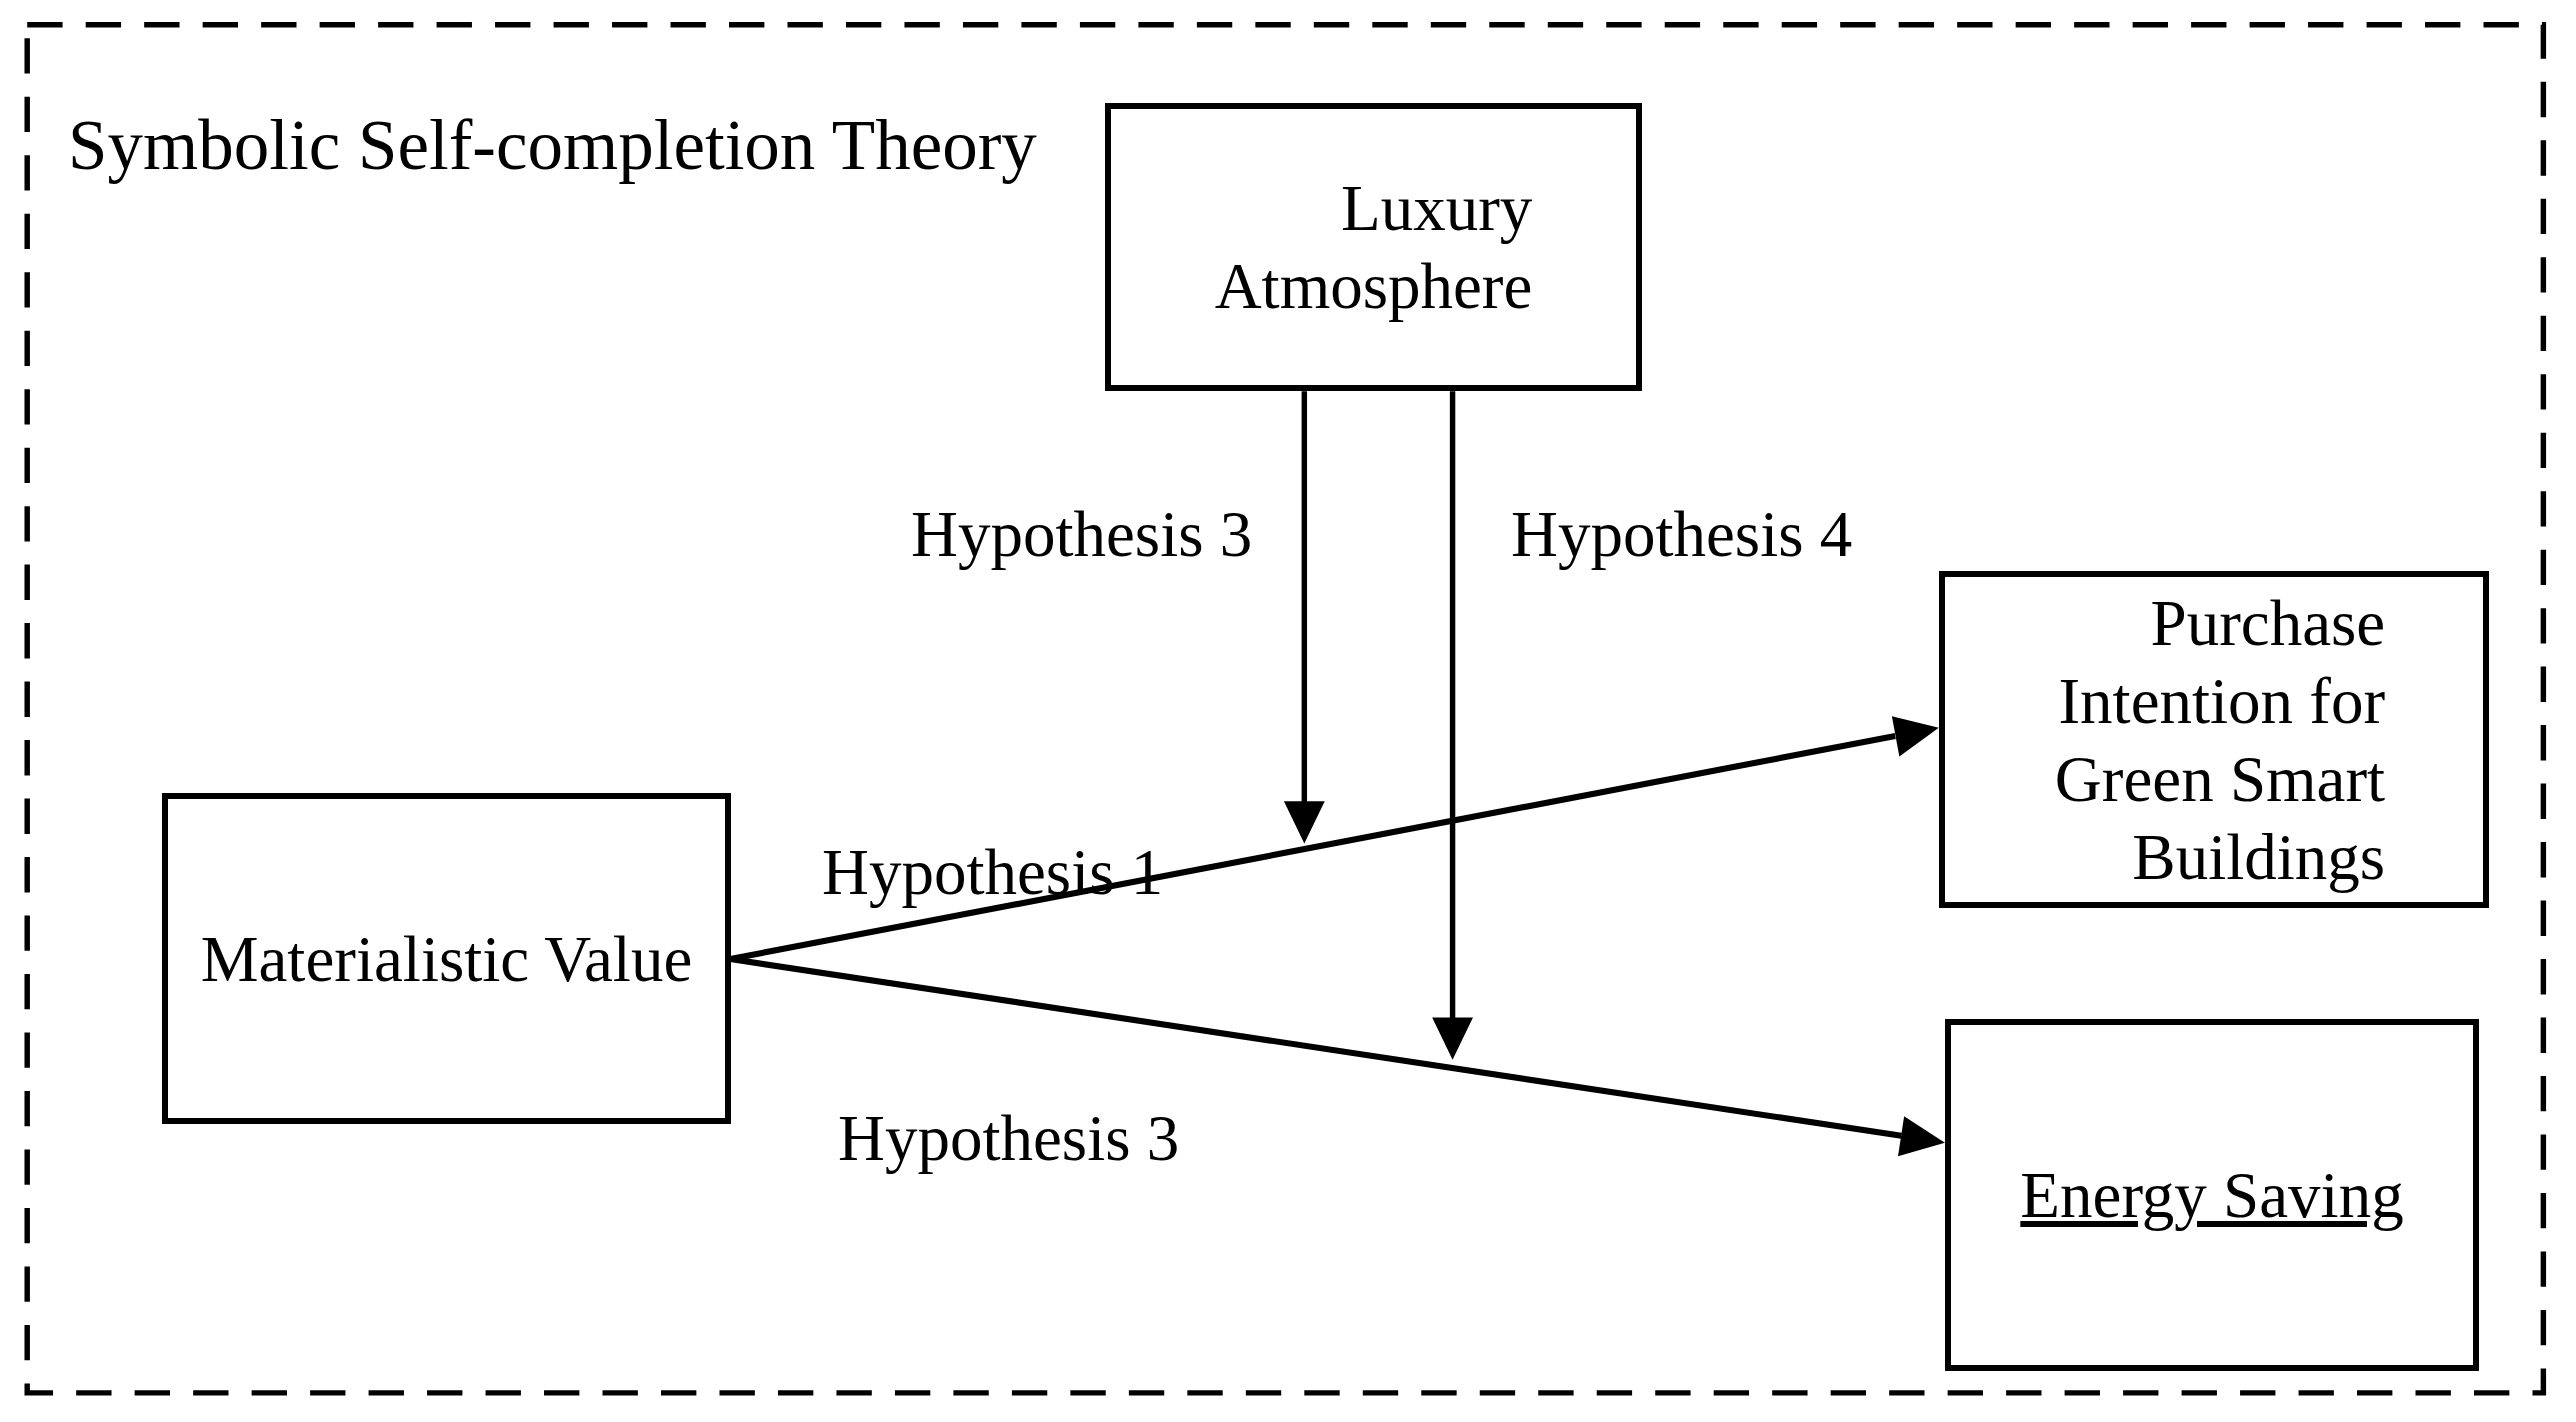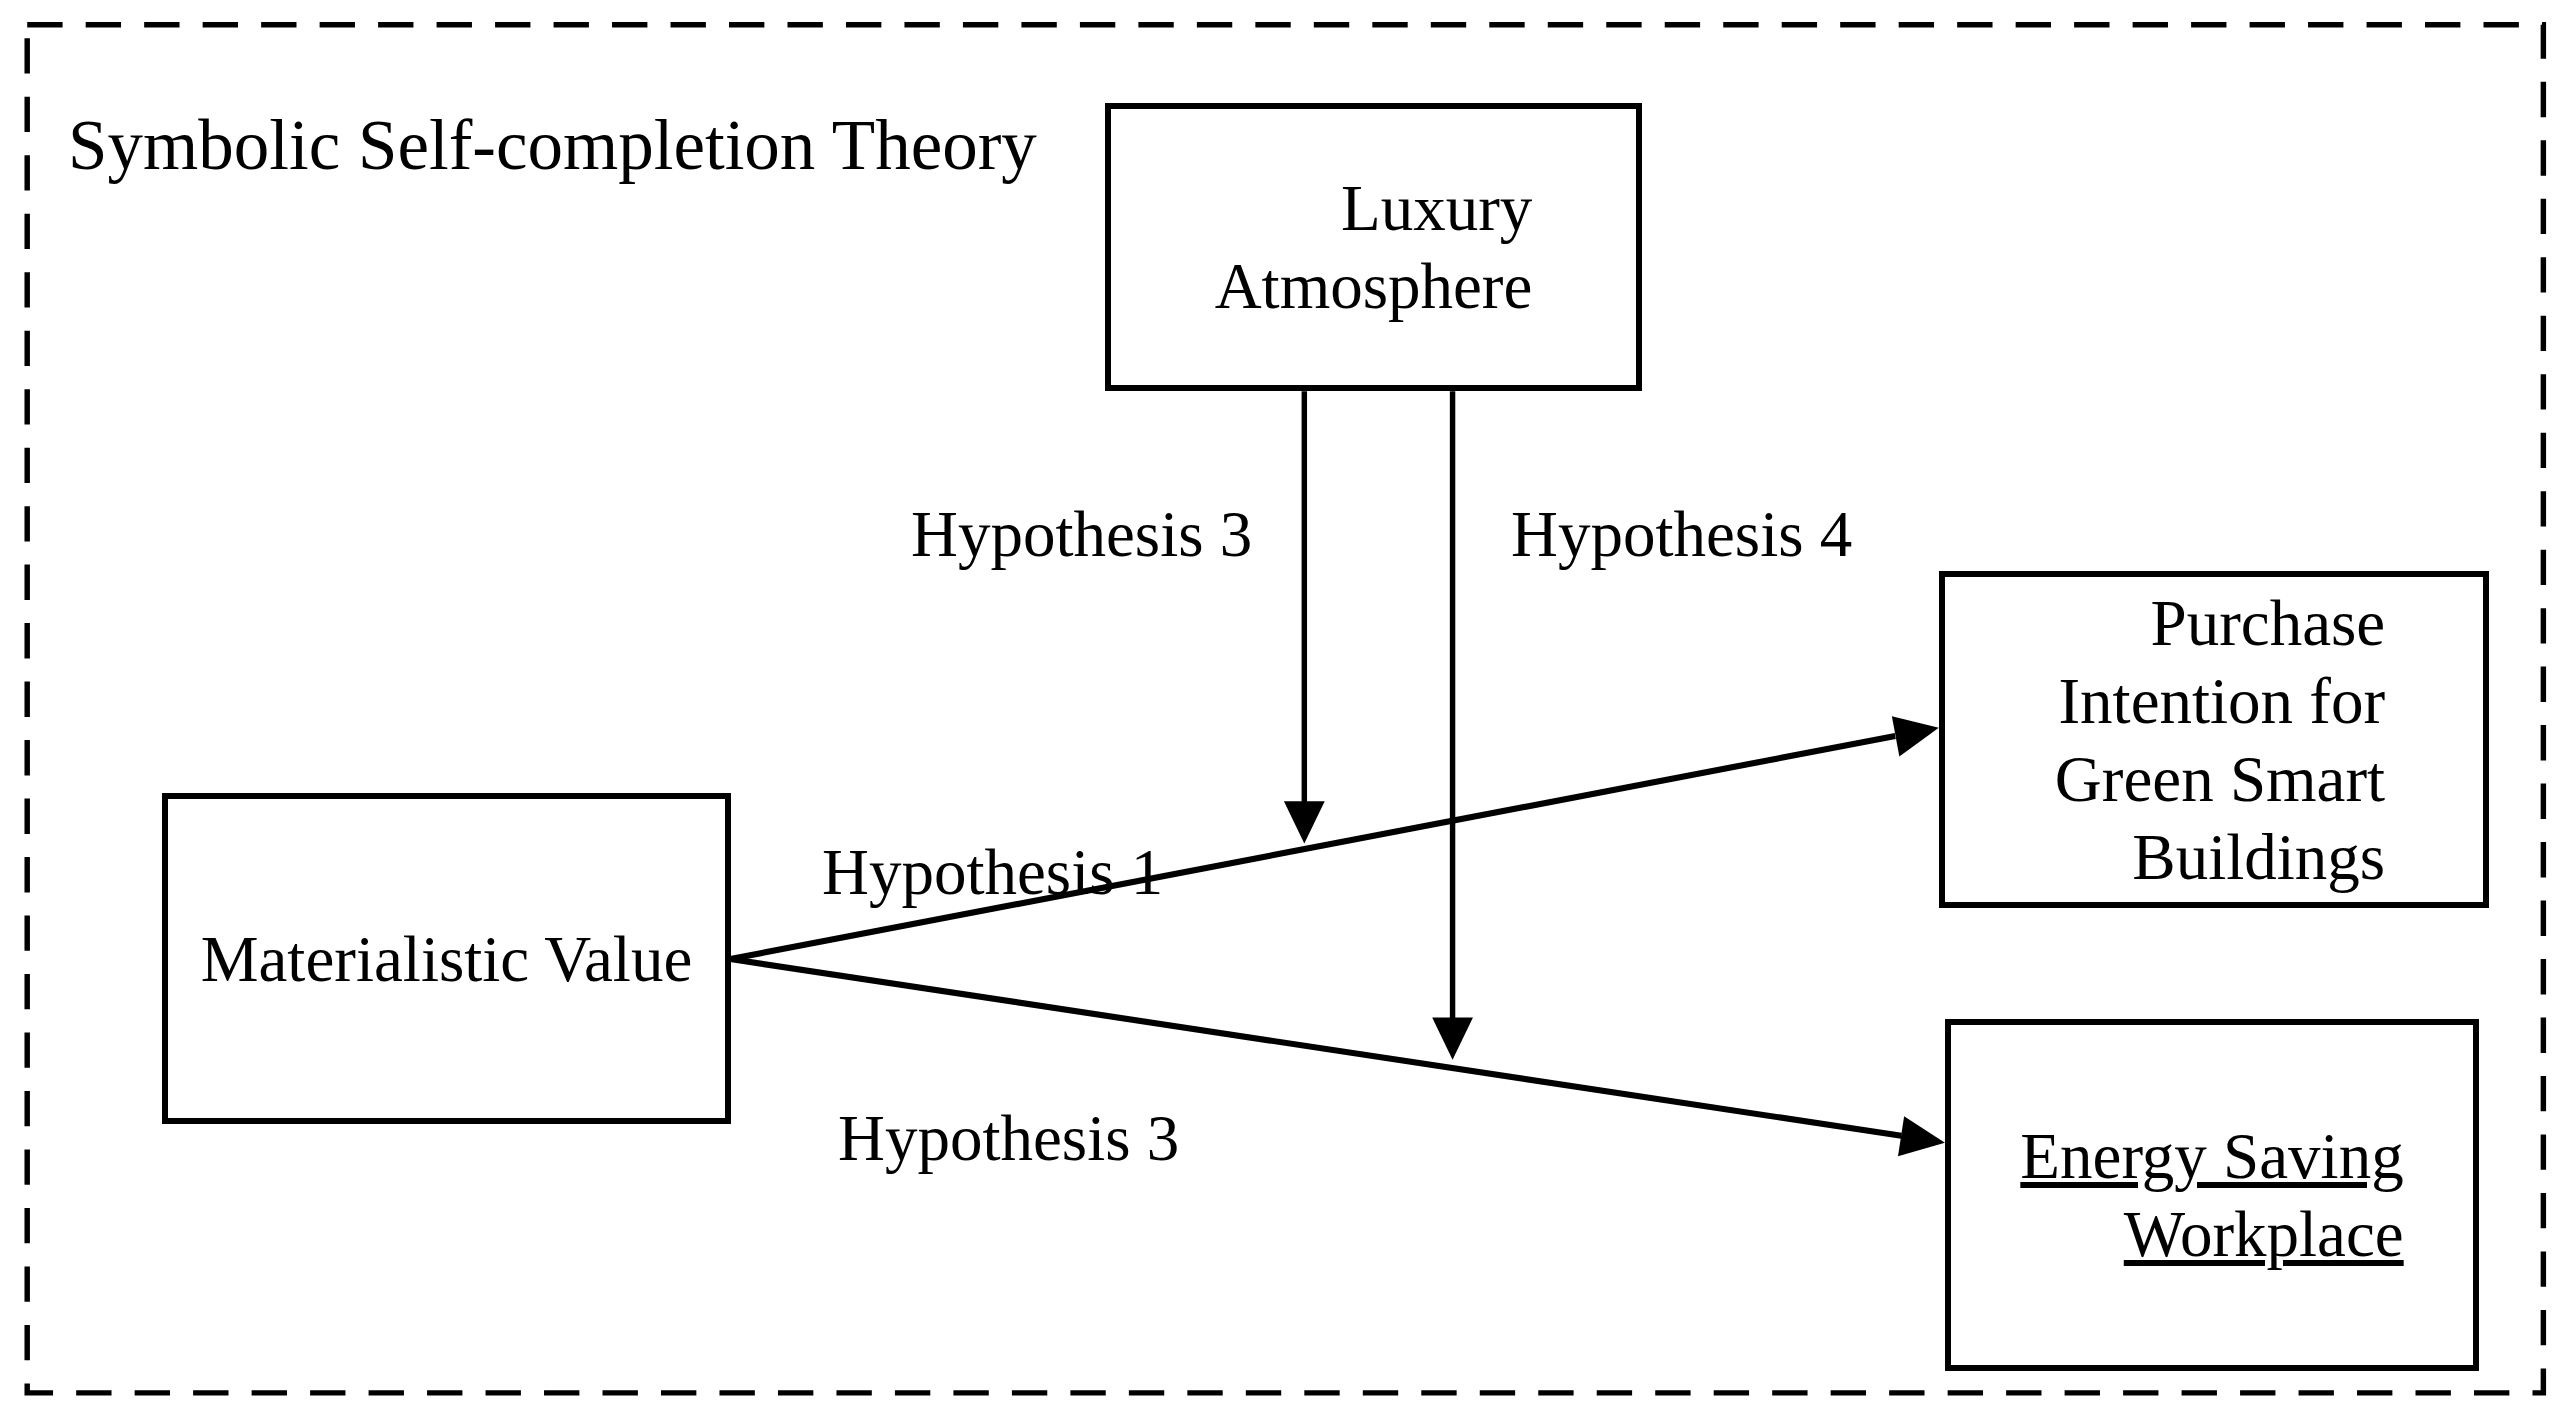--- a/index.html
+++ b/index.html
@@ -101,21 +101,20 @@
       <div>Purchase</div>
       <div>Intention for</div>
       <div>Green Smart</div>
       <div>Buildings</div>
     </div>
   </div>
 
   <div class="box" id="box-energy">
     <div class="box-text">
       <div>Energy Saving</div>
-      <div>Workplace</div>
     </div>
   </div>
 
   <div class="hyp-label" id="label-h1">Hypothesis 1</div>
   <div class="hyp-label" id="label-h2">Hypothesis 3</div>
   <div class="hyp-label" id="label-h3">Hypothesis 3</div>
   <div class="hyp-label" id="label-h4">Hypothesis 4</div>
 
 </div>
 

